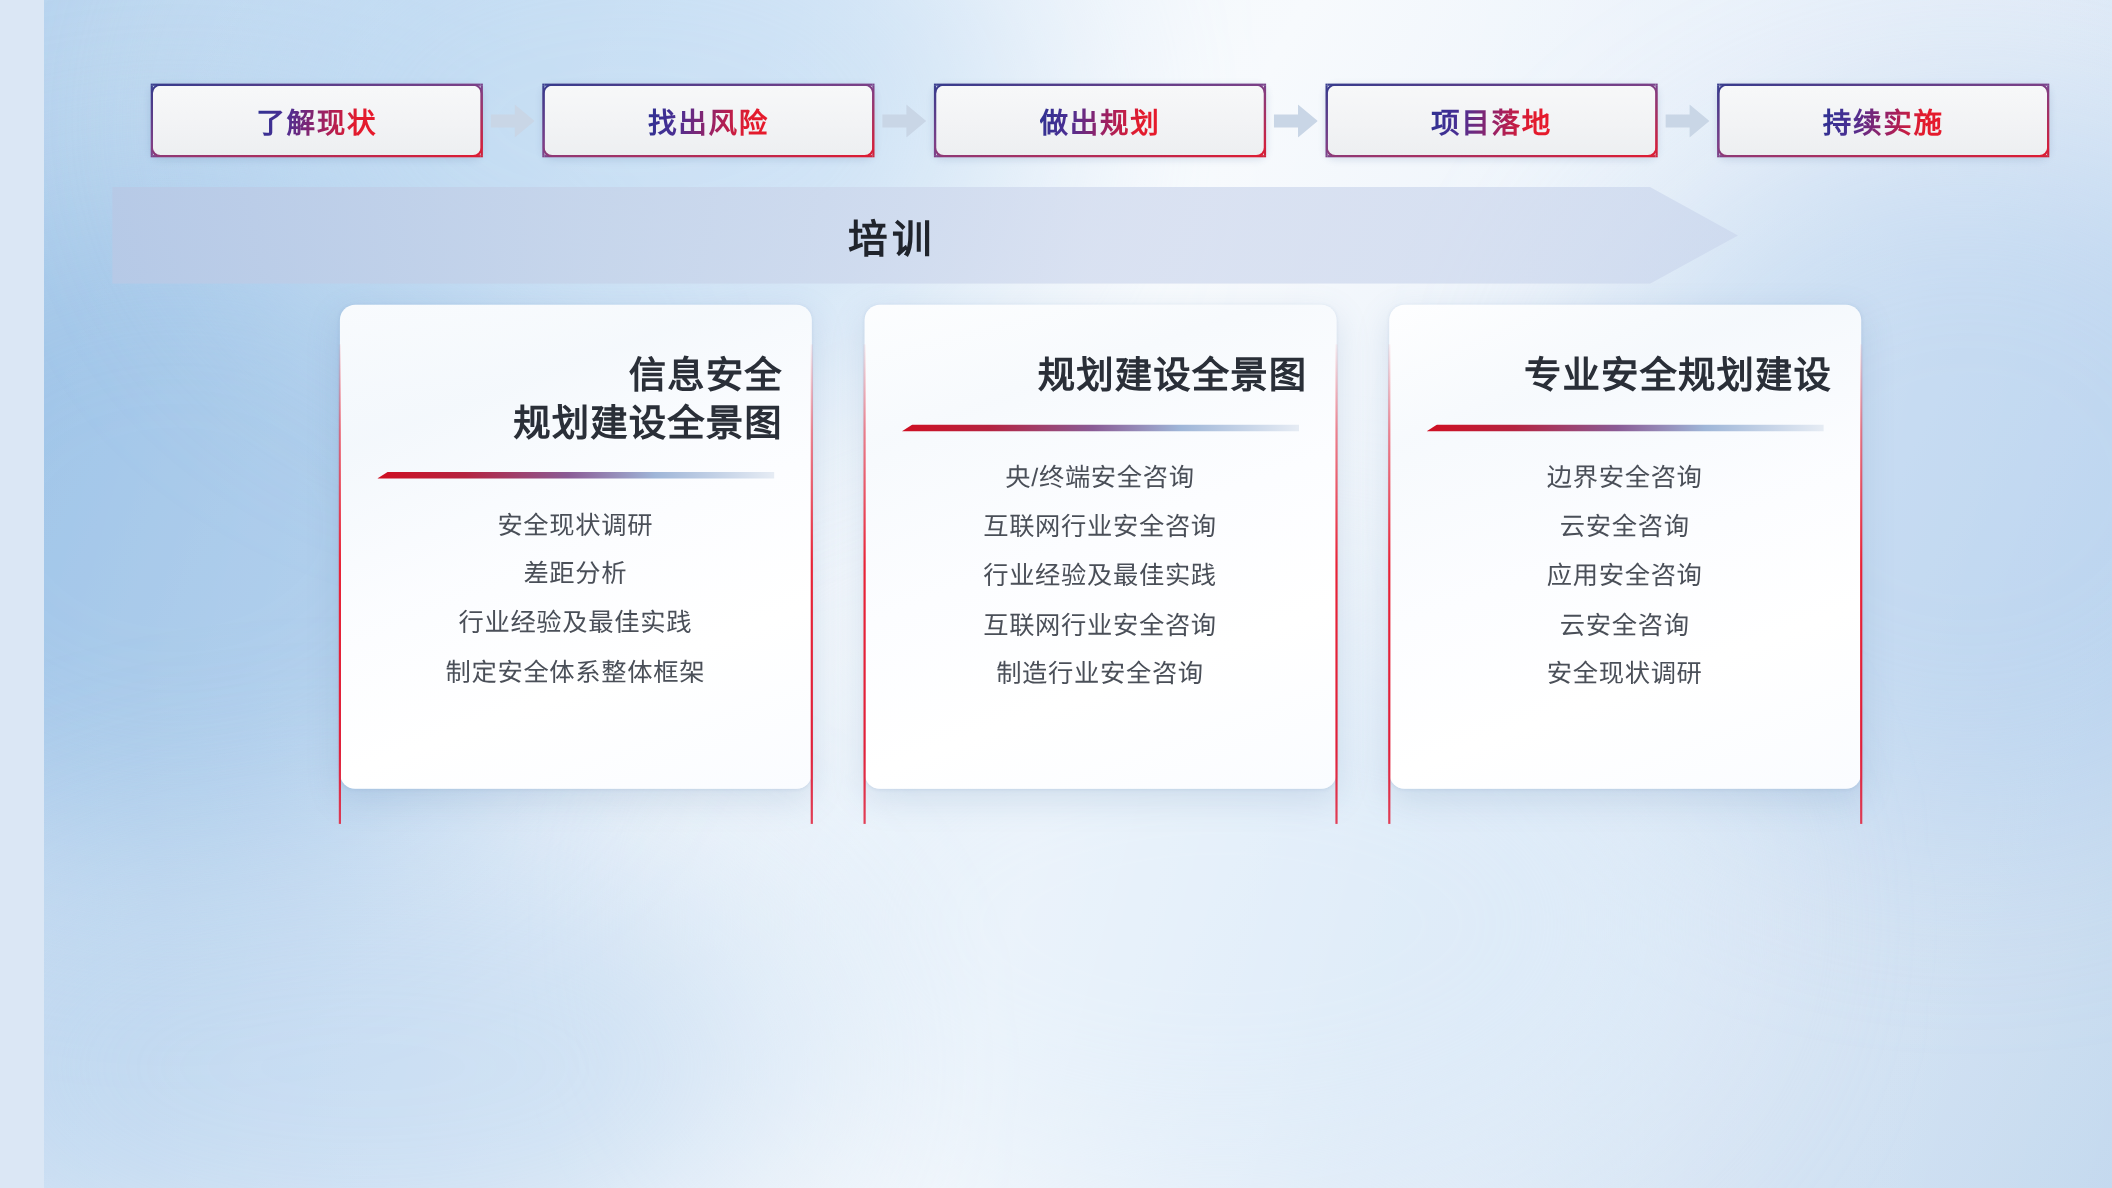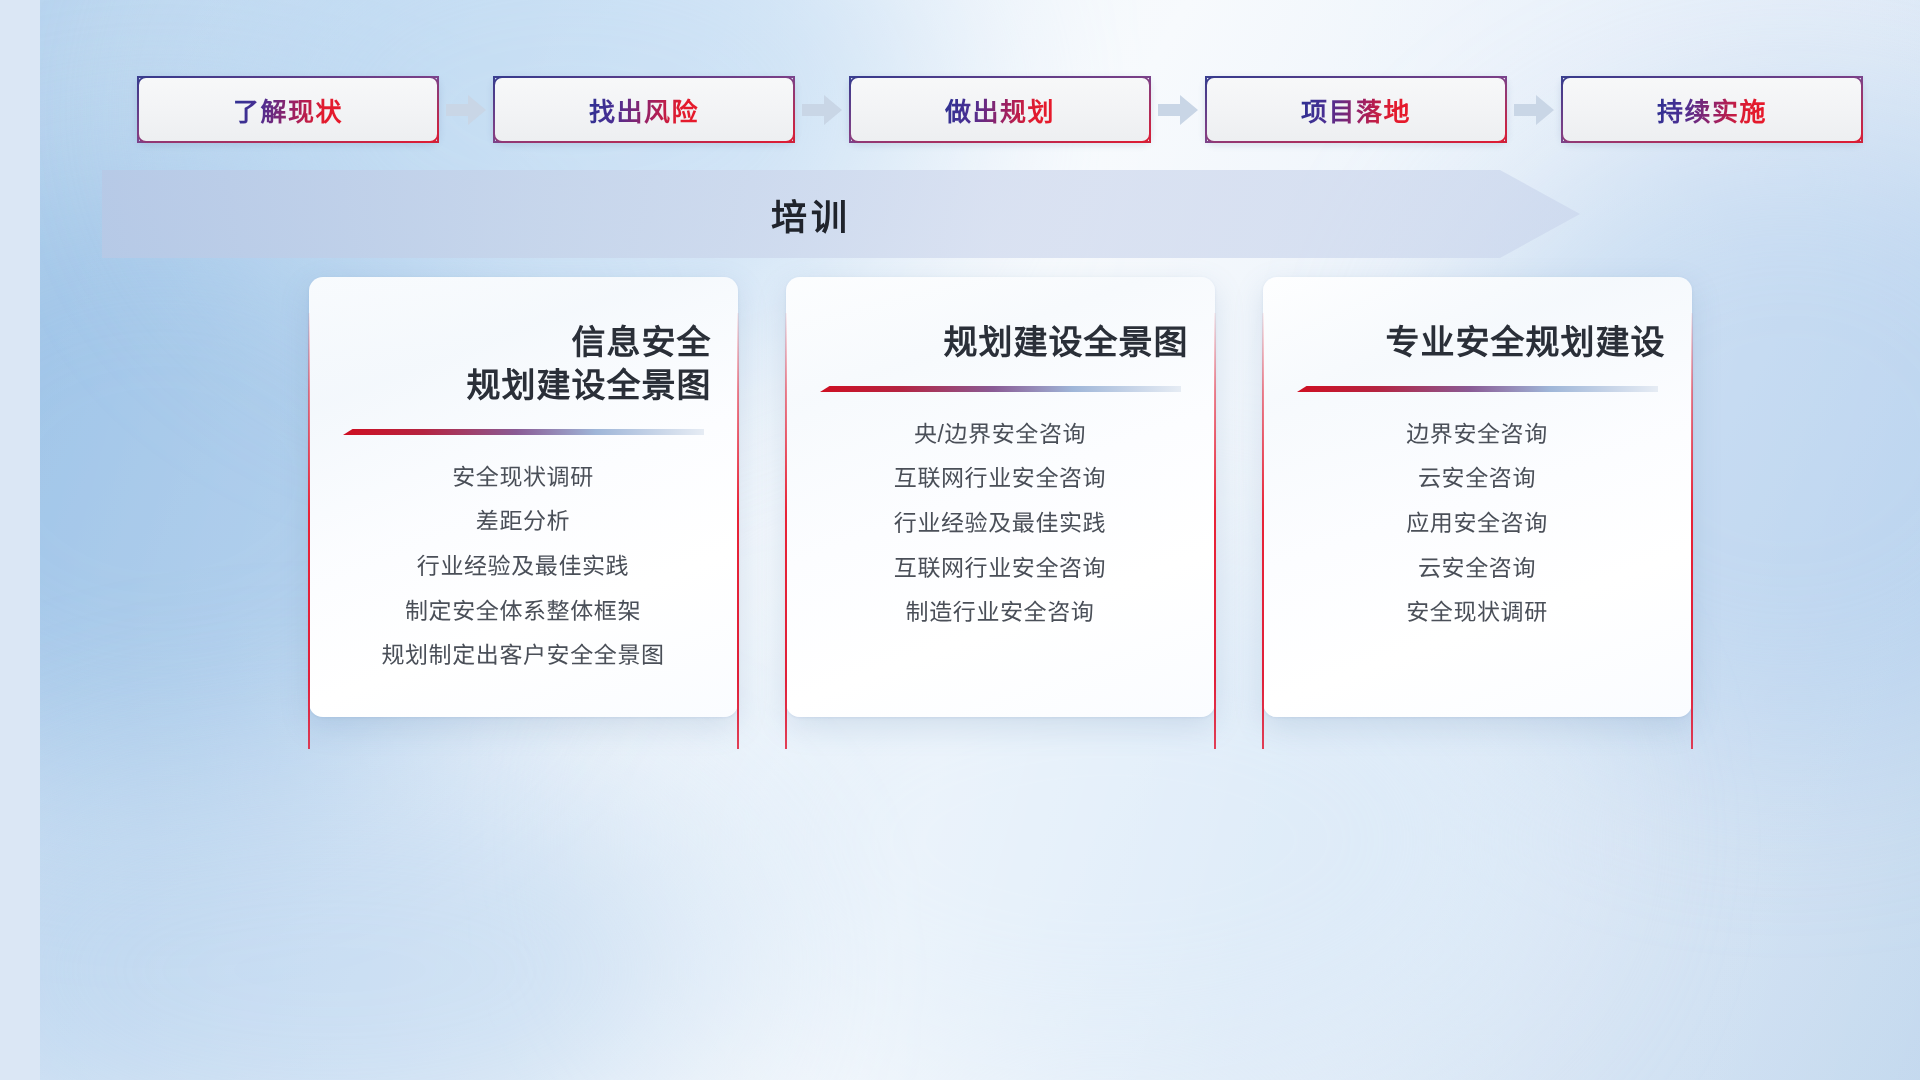--- a/index.html
+++ b/index.html
@@ -335,41 +335,40 @@
               </linearGradient>
             </defs>
             <path d="M10,0 H380 V6 H0 Z" fill="url(#dv0)"></path>
           </svg>
         </div>
         <div class="card-list">
           <div class="card-list-item">安全现状调研</div>
           <div class="card-list-item">差距分析</div>
           <div class="card-list-item">行业经验及最佳实践</div>
           <div class="card-list-item">制定安全体系整体框架</div>
-          <div class="card-list-item">规划制定出客户安全全景图</div>
         </div>
       </div>
       <div class="card">
         <div class="card-title">规划建设全景图</div>
         <div class="card-divider">
           <svg viewBox="0 0 380 9" preserveAspectRatio="none" xmlns="http://www.w3.org/2000/svg">
             <defs>
               <linearGradient id="dv1" x1="0" y1="0" x2="1" y2="0">
                 <stop offset="0" stop-color="#cf0f22"></stop>
                 <stop offset="0.22" stop-color="#b52340"></stop>
                 <stop offset="0.48" stop-color="#8a5b95"></stop>
                 <stop offset="0.70" stop-color="#9fb6d8"></stop>
                 <stop offset="1" stop-color="#e6ecf4"></stop>
               </linearGradient>
             </defs>
             <path d="M10,0 H380 V6 H0 Z" fill="url(#dv1)"></path>
           </svg>
         </div>
         <div class="card-list">
-          <div class="card-list-item">央/边界安全咨询</div>
+          <div class="card-list-item">央/终端安全咨询</div>
           <div class="card-list-item">互联网行业安全咨询</div>
           <div class="card-list-item">行业经验及最佳实践</div>
           <div class="card-list-item">互联网行业安全咨询</div>
           <div class="card-list-item">制造行业安全咨询</div>
         </div>
       </div>
       <div class="card">
         <div class="card-title">专业安全规划建设</div>
         <div class="card-divider">
           <svg viewBox="0 0 380 9" preserveAspectRatio="none" xmlns="http://www.w3.org/2000/svg">

